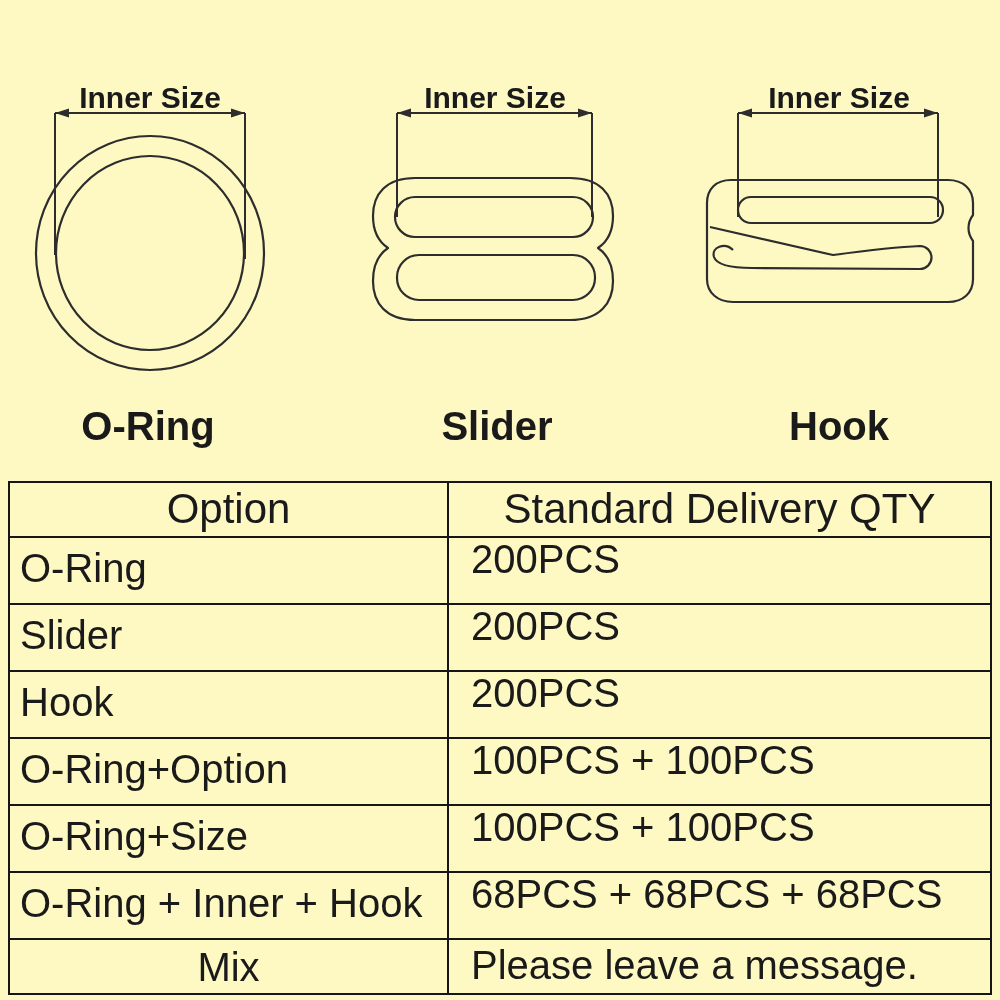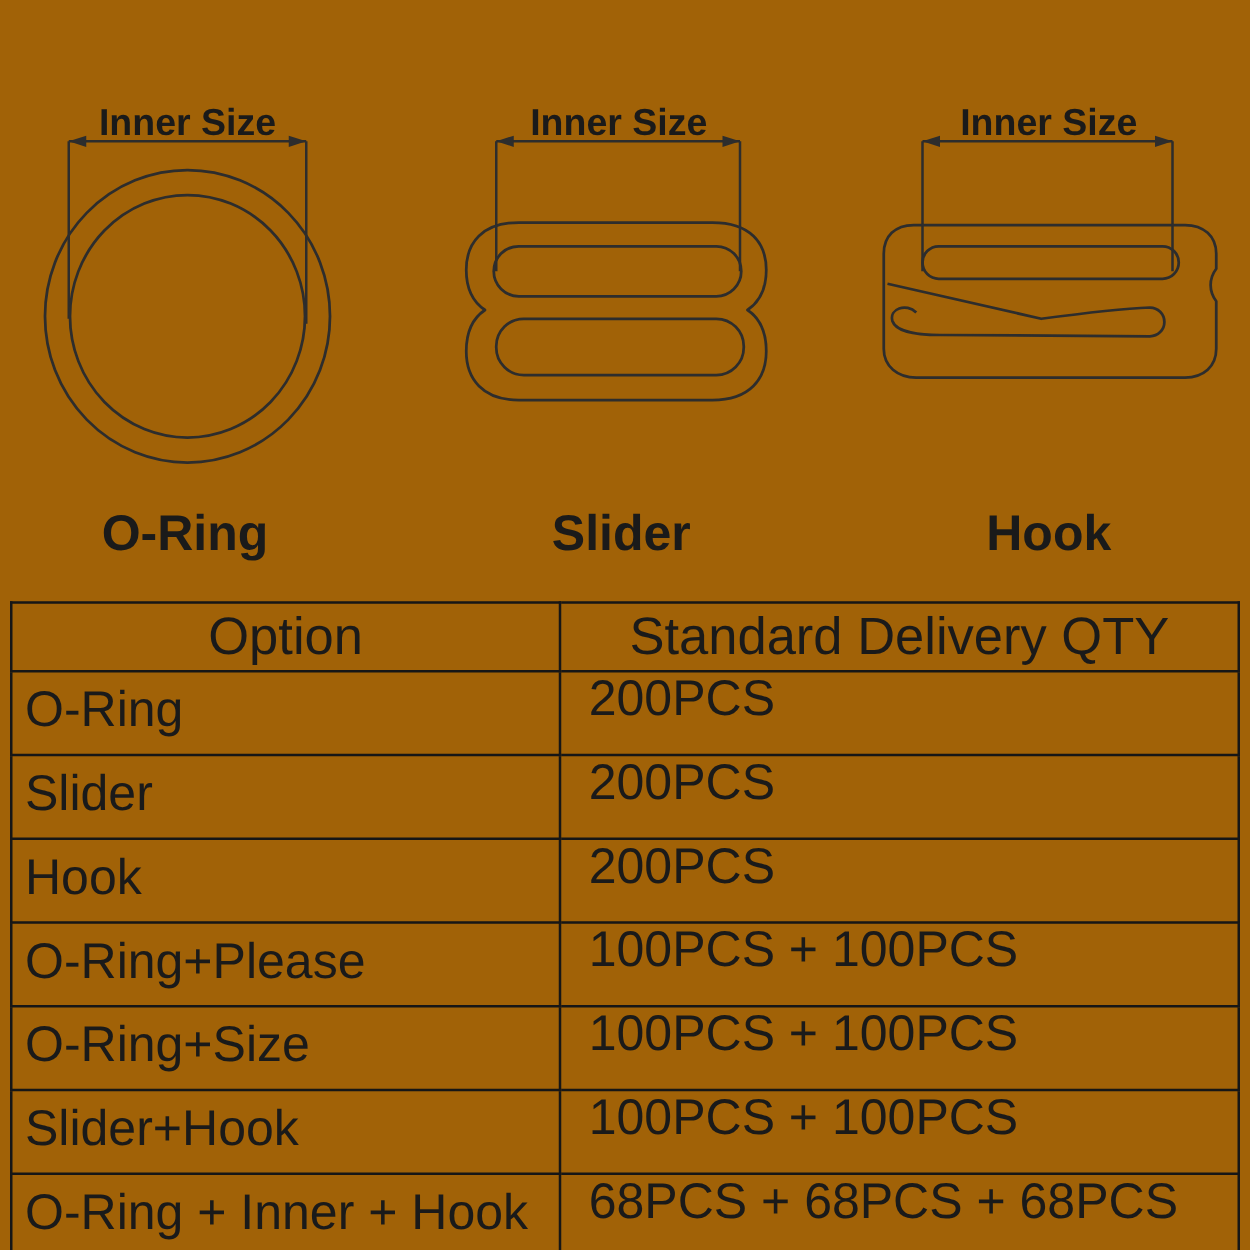--- a/index.html
+++ b/index.html
@@ -1,17 +1,17 @@
 <!DOCTYPE html>
 <html><head>
 <meta charset="utf-8">
 <style>
   html,body { margin:0; padding:0; background:#ffffff; }
   #canvas {
-    position:relative; width:1000px; height:1000px; background:#a16207;
+    position:relative; width:1000px; height:1000px; background:#fef9c3;
     font-family:"Liberation Sans", sans-serif; overflow:hidden;
     --line:#2d2d2d; --border:#161616; --ink:#1a1a1a; --hl:#ee1111;
   }
   .fig { position:absolute; }
   svg text { fill:var(--ink); font-family:"Liberation Sans", sans-serif; }
   .dim-label { font-size:30px; font-weight:bold; text-anchor:middle; }
   .fig-label { font-size:40px; font-weight:bold; text-anchor:middle; }
   .draw { fill:none; stroke:var(--line); stroke-width:2.2; stroke-linejoin:round; }
   .thin { stroke-width:2; }
   .arrow { fill:var(--line); stroke:none; }
@@ -101,29 +101,25 @@
     </tr>
     <tr>
       <td class="opt">Slider</td>
       <td class="qty">200PCS</td>
     </tr>
     <tr>
       <td class="opt">Hook</td>
       <td class="qty">200PCS</td>
     </tr>
     <tr>
-      <td class="opt">O-Ring+Please</td>
+      <td class="opt">O-Ring+Option</td>
       <td class="qty">100PCS + 100PCS</td>
     </tr>
     <tr>
       <td class="opt">O-Ring+Size</td>
-      <td class="qty">100PCS + 100PCS</td>
-    </tr>
-    <tr>
-      <td class="opt">Slider+Hook</td>
       <td class="qty">100PCS + 100PCS</td>
     </tr>
     <tr>
       <td class="opt">O-Ring + Inner + Hook</td>
       <td class="qty">68PCS + 68PCS + 68PCS</td>
     </tr>
     <tr class="hl">
       <td class="opt">Mix</td>
       <td class="qty">Please leave a message.</td>
     </tr>

